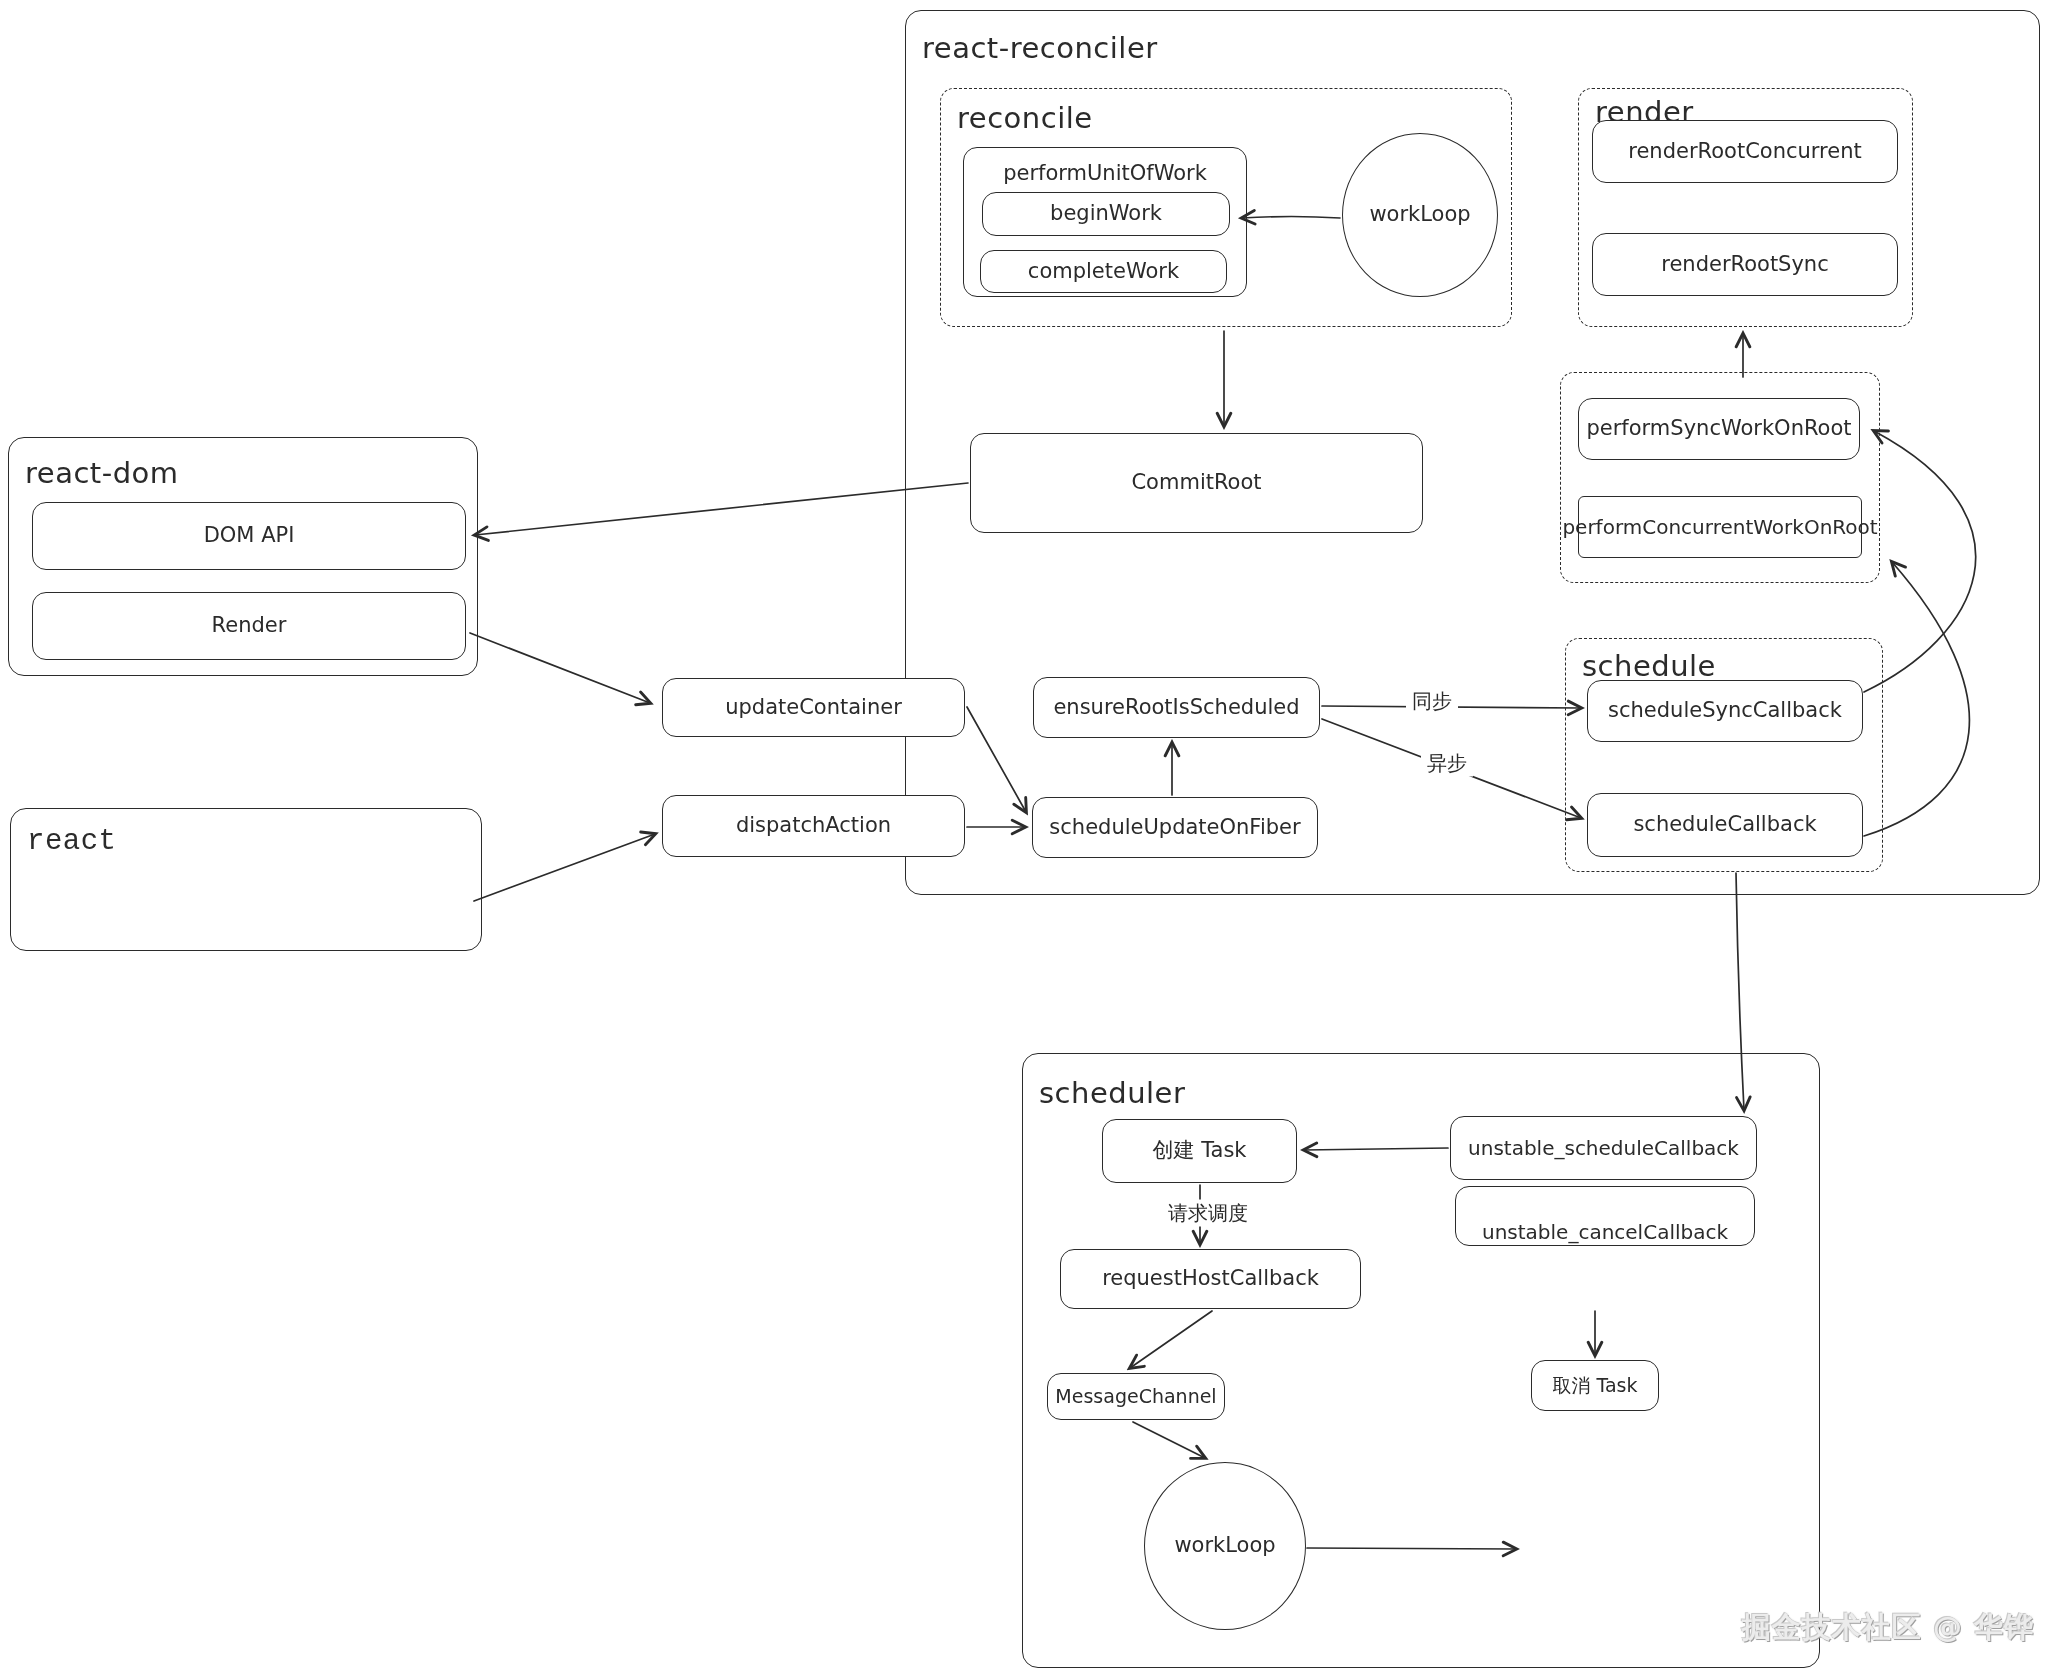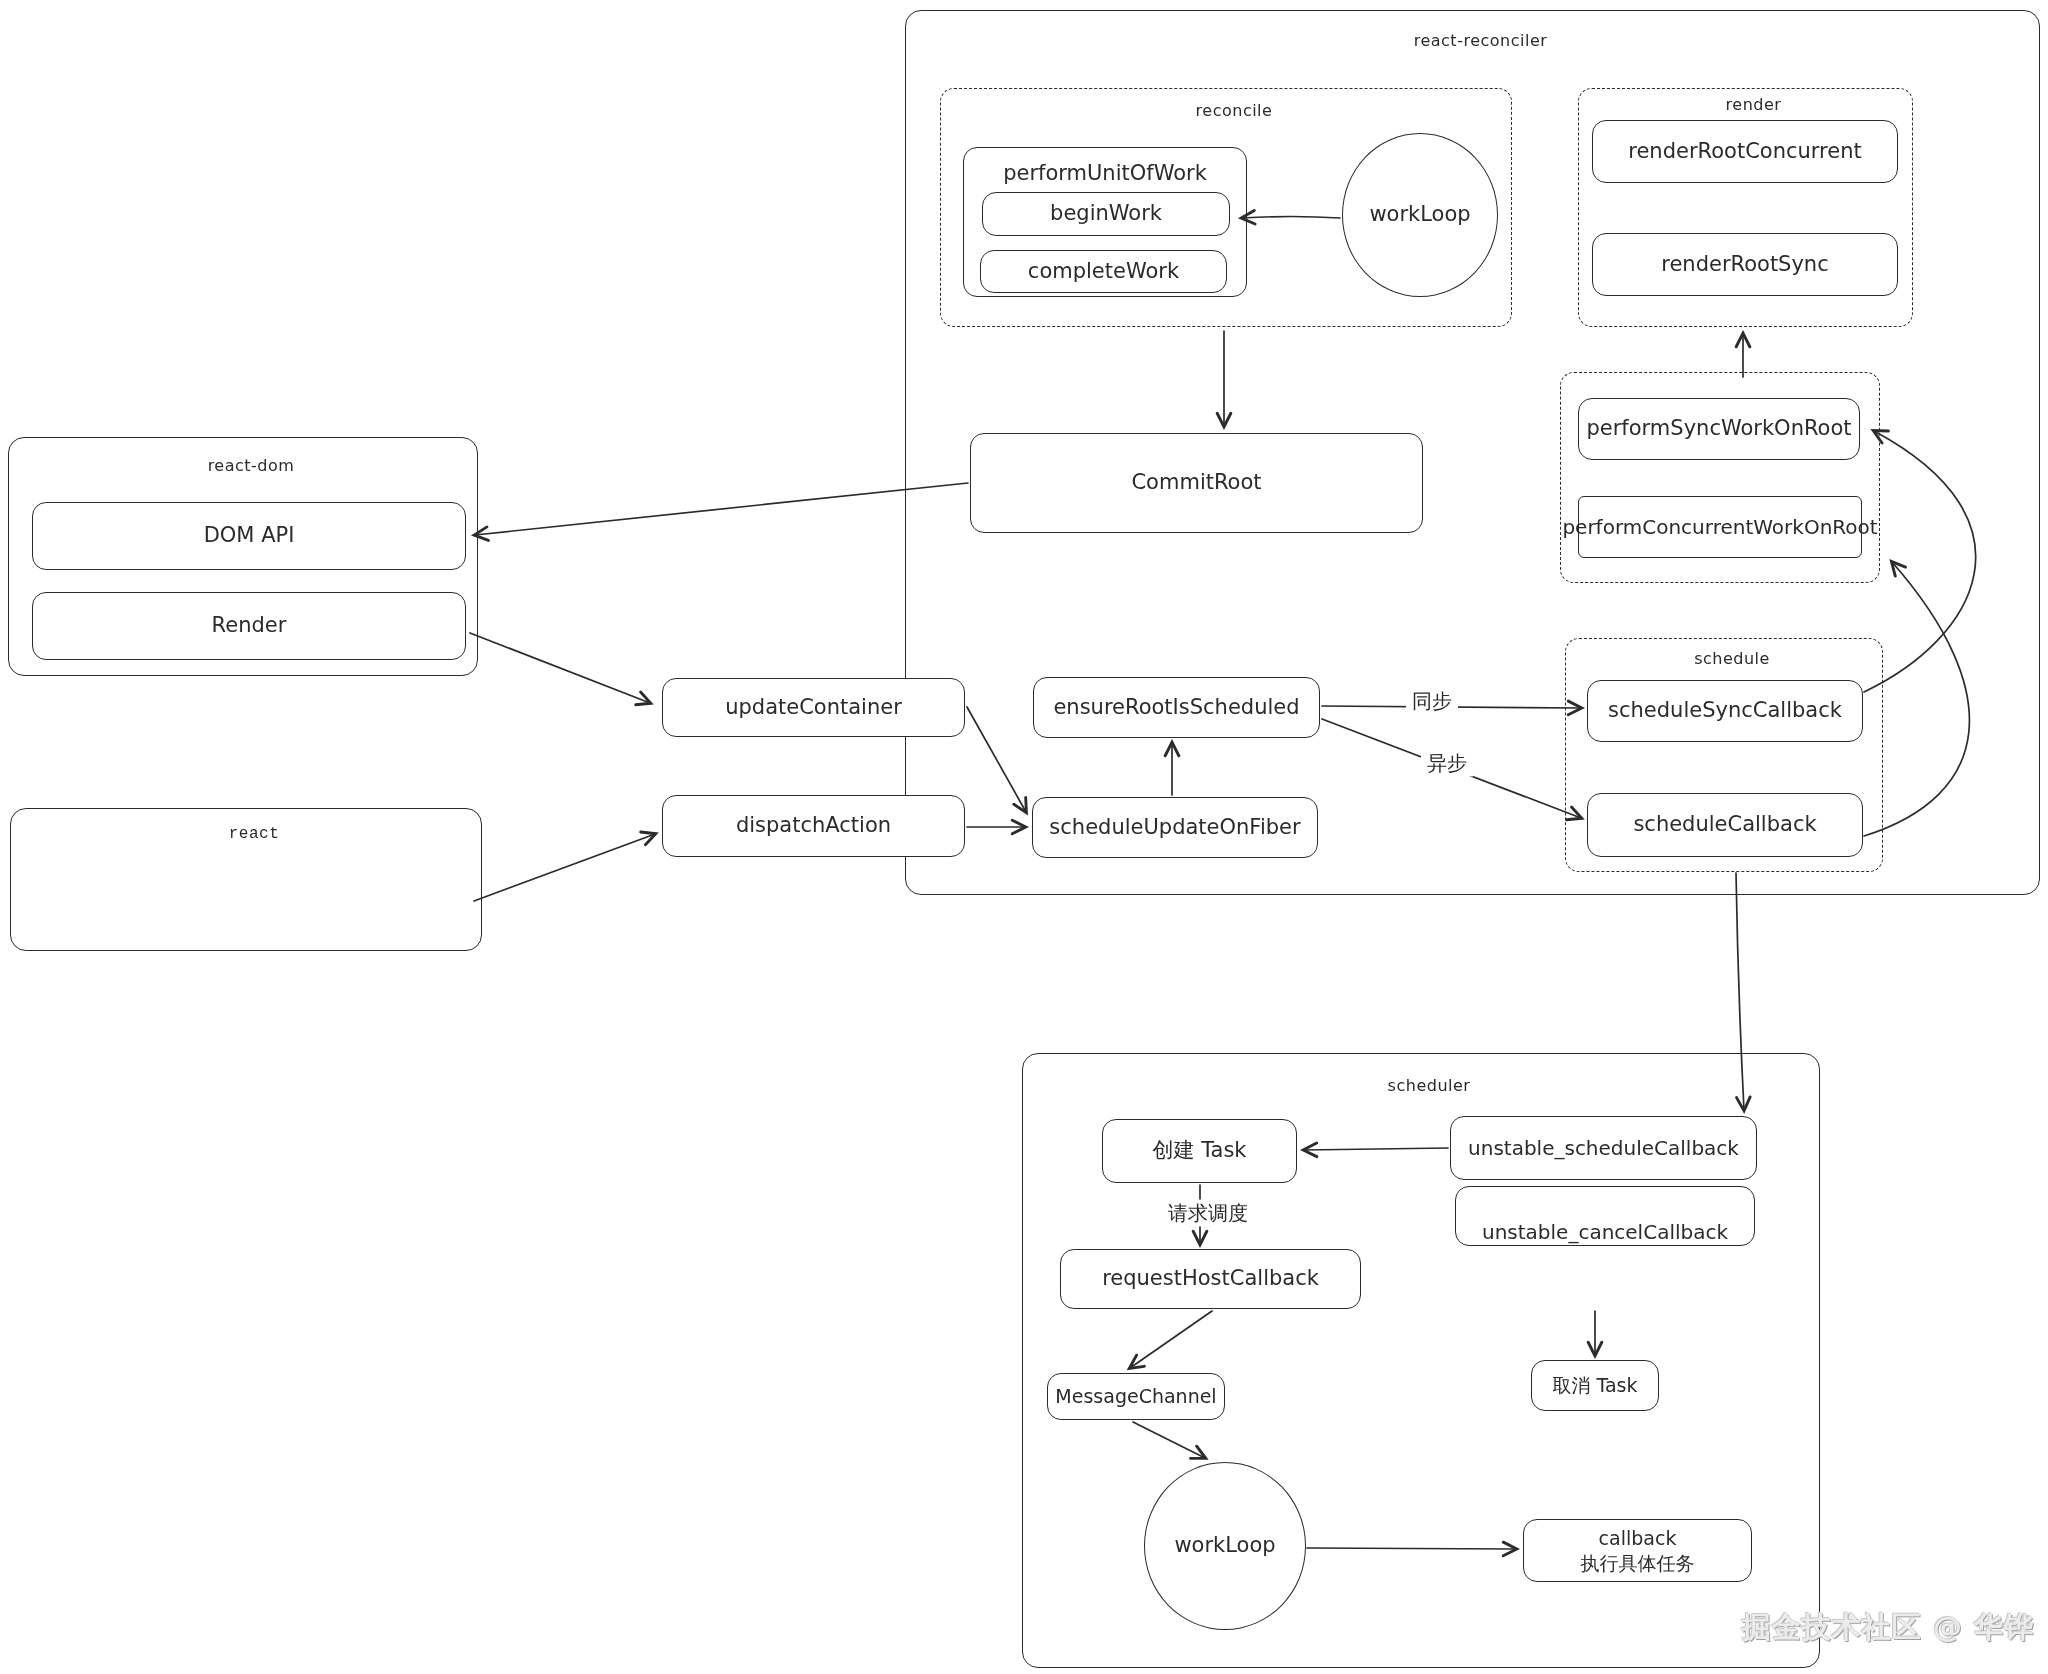--- a/index.html
+++ b/index.html
@@ -18,22 +18,21 @@
   .panel{
     position:absolute;
     border:1.7px solid var(--stroke);
     border-radius:16px;
     background:transparent;
     box-sizing:border-box;
   }
   .panel.dashed{border-style:dashed;border-width:1.5px;border-radius:14px;}
   .panel-title{
     position:absolute;left:16px;right:0;
-    text-align:center;
-    font-size:16px;
+    font-size:29px;
     letter-spacing:.5px;
     white-space:nowrap;
   }
   .node{
     position:absolute;
     border:1.7px solid var(--stroke);
     border-radius:14px;
     background:var(--bg);
     box-sizing:border-box;
     display:flex;align-items:center;justify-content:center;
@@ -182,24 +181,20 @@
     <span>unstable_cancelCallback</span>
   </div>
   <div class="node" style="left:1531px;top:1360px;width:128px;height:51px;font-size:19px;">
     <span>取消 Task</span>
   </div>
   <div class="node" style="left:1047px;top:1373px;width:178px;height:47px;font-size:19px;">
     <span>MessageChannel</span>
   </div>
   <div class="node ellipse" style="left:1144px;top:1462px;width:162px;height:168px;">
     <span>workLoop</span>
-  </div>
-  <div class="node" style="left:1523px;top:1519px;width:229px;height:63px;font-size:19px;">
-    <span>callback
-执行具体任务</span>
   </div>
 
   <svg class="wires" viewBox="0 0 2048 1674">
     <defs>
       <marker id="arrow" viewBox="0 0 12 12" refX="9.5" refY="6" markerWidth="12" markerHeight="12" orient="auto-start-reverse">
         <path d="M2,2 L10,6 L2,10" fill="none" stroke="#2b2b2b" stroke-width="1.7" stroke-linecap="round"></path>
       </marker>
     </defs>
     <path d="M1340,218 Q1292,215 1242,218" marker-end="url(#arrow)"></path>
     <path d="M1224,331 L1224,426" marker-end="url(#arrow)"></path>

